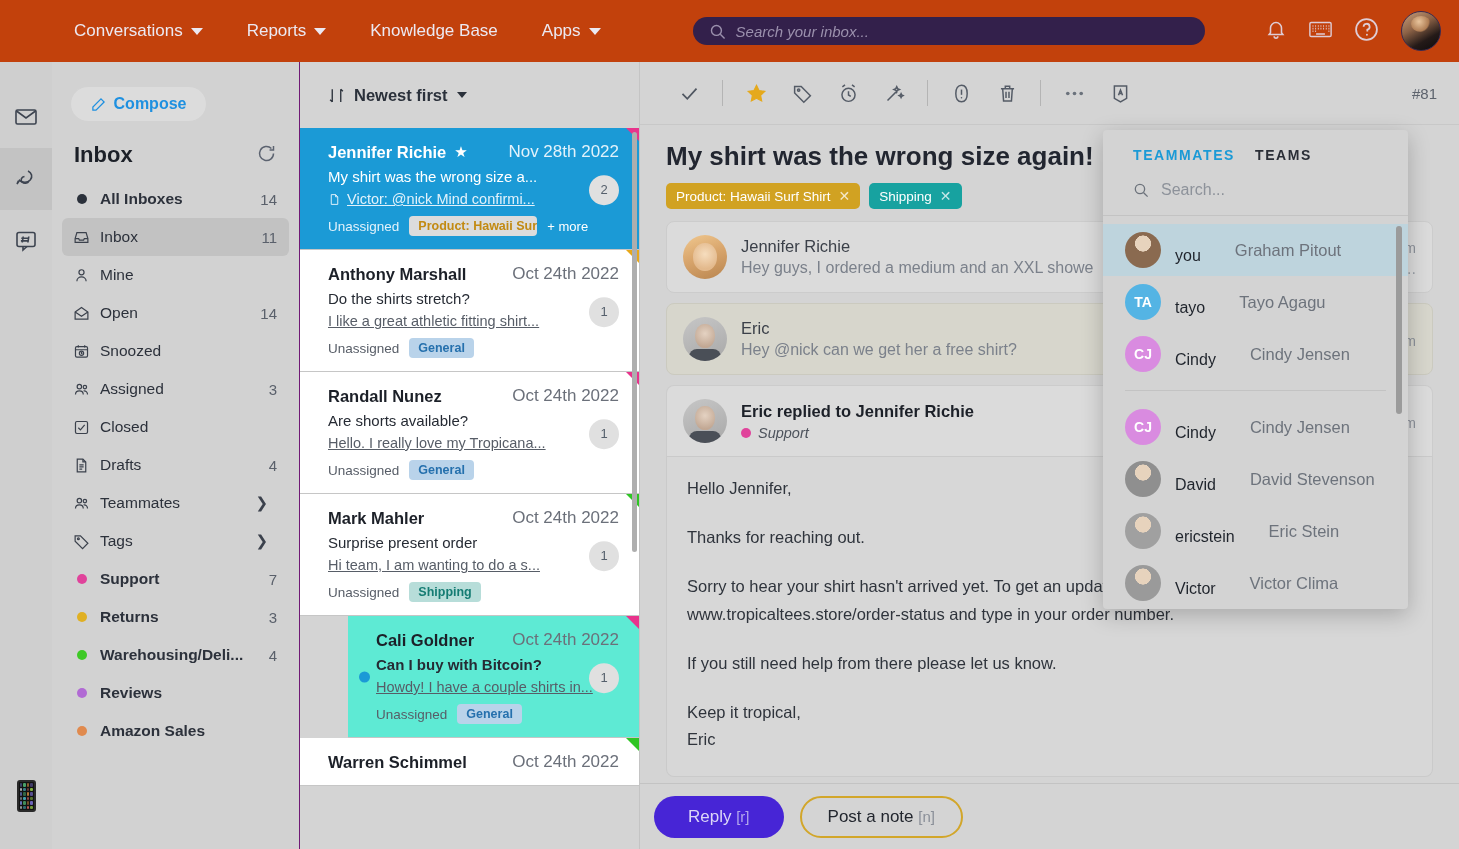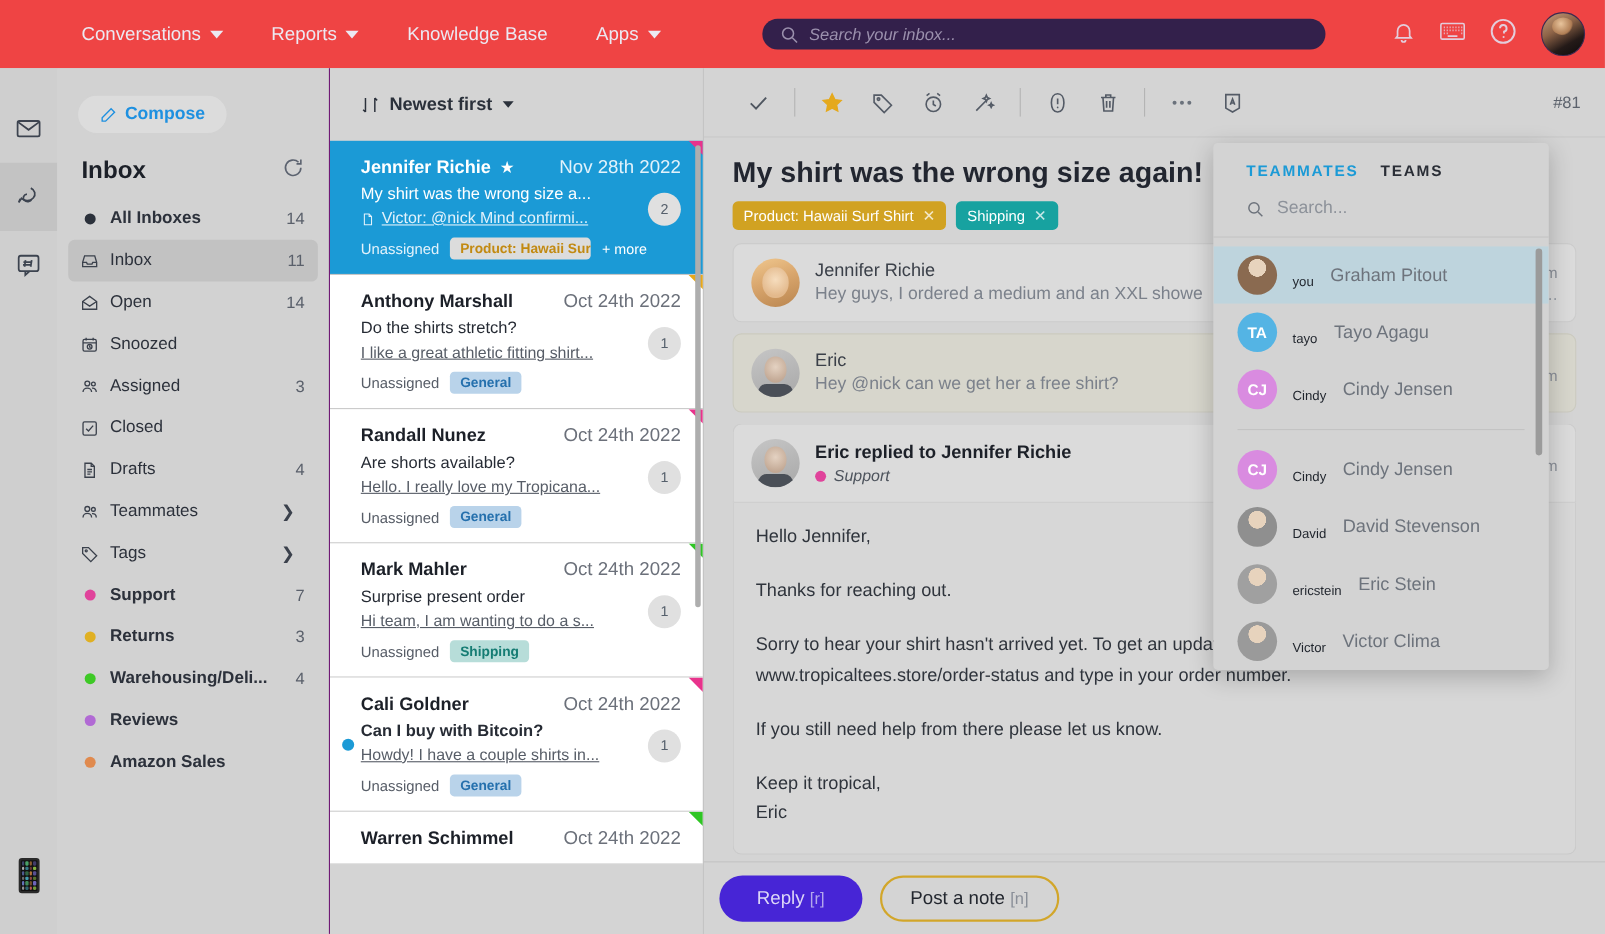--- a/index.html
+++ b/index.html
@@ -7,21 +7,21 @@
     width: 1459px; height: 849px;
     overflow: hidden;
     font-family: "Liberation Sans", sans-serif;
     background: #d4d4d4;
   }
   .app { position: relative; width: 1459px; height: 849px; }
 
   
   .topnav {
     position: absolute; top: 0; left: 0; width: 1459px; height: 62px;
-    background: #ef4444;
+    background: #c2410c;
     display: flex; align-items: center; justify-content: space-between;
   }
   .nav-items { display: flex; align-items: center; gap: 0; margin-left: 52px; }
   .nav-item {
     display: flex; align-items: center; gap: 8px;
     color: #ece9f2; font-size: 17px; padding: 0 22px; cursor: pointer;
     white-space: nowrap;
   }
   .caret { display: inline-block; width: 0; height: 0;
     border-left: 6px solid transparent; border-right: 6px solid transparent;
@@ -105,21 +105,21 @@
   }
   .sortbar {
     height: 66px; display: flex; align-items: center; gap: 9px;
     padding-left: 28px; color: #2b313b; font-size: 16.5px; font-weight: 600; cursor: pointer;
   }
   .conv {
     position: relative; padding: 14px 20px 13px 28px; cursor: pointer;
     border-bottom: 1px solid #c6c6c6; background: #ffffff; overflow: hidden;
   }
   .conv.selected { background: #1b9ad6; }
-  .conv.highlight { background: #ffffff; }
+  .conv.highlight { background: #5eead4; margin-left: 48px; }
   .corner {
     position: absolute; top: 0; right: 0; width: 0; height: 0;
     border-top: 13px solid; border-left: 13px solid transparent;
   }
   .conv-r1 { display: flex; align-items: center; gap: 8px; }
   .conv-name { font-size: 16.5px; font-weight: 700; color: #1c2028; }
   .conv-date { margin-left: auto; font-size: 17px; color: #6b707a; }
   .conv-subj { font-size: 15px; color: #262b34; margin-top: 6px; }
   .conv-subj.b { font-weight: 700; }
   .conv-prev { font-size: 14.5px; color: #575d67; margin-top: 6px; display:flex; align-items:center; gap:6px;text-decoration:underline; }
@@ -241,22 +241,22 @@
   .dd-scroll { max-height: 400px; overflow: hidden; position: relative; padding-top: 8px;}
   .dd-row {
     display: flex; align-items: center; gap: 14px; padding: 8px 22px; cursor: pointer;
   }
   .dd-row.sel { background: #bed4dd; }
   .dd-av {
     width: 36px; height: 36px; border-radius: 50%; flex: 0 0 36px;
     display:flex; align-items:center; justify-content:center;
     color:#fff; font-size: 14px; font-weight: 600; position: relative; overflow: hidden;
   }
-  .dd-name { font-size: 12px; color: #1f242c; margin-top: 12px; }
-  .dd-full { font-size: 16.5px; color: #6d737c; margin-left: 1px; }
+  .dd-name { font-size: 16px; color: #1f242c; margin-top: 12px; }
+  .dd-full { font-size: 16.5px; color: #6d737c; margin-left: 20px; }
   .dd-div { height: 1px; background: #c3c3c3; margin: 10px 22px; }
   .dd-bar { position: absolute; right: 6px; top: 10px; width: 6px; height: 188px;
             background: #9b9b9b; border-radius: 3px; }
 </style>
 </head>
 <body>
 
 <div class="app">
 
   <div class="topnav">
@@ -392,20 +392,30 @@
               <path d="M3 13.5L5.5 5h13L21 13.5V19H3v-5.5z"></path>
               <path d="M3 13.5h5l1 2.2h6l1-2.2h5"></path>
             </svg>
           </span>
           <span class="lbl">Inbox</span>
           <span class="cnt">11</span>
         </div>
         <div class="sb-row">
           <span class="ico">
             <svg width="17" height="17" viewBox="0 0 24 24" fill="none" stroke="#3b414c" stroke-width="1.7">
+              <circle cx="12" cy="7.5" r="3.6"></circle>
+              <path d="M5.5 20c0-3.6 2.9-6 6.5-6s6.5 2.4 6.5 6"></path>
+            </svg>
+          </span>
+          <span class="lbl">Mine</span>
+          <span class="cnt"></span>
+        </div>
+        <div class="sb-row">
+          <span class="ico">
+            <svg width="17" height="17" viewBox="0 0 24 24" fill="none" stroke="#3b414c" stroke-width="1.7">
               <path d="M3 10l9-6.5L21 10v10H3V10z"></path>
               <path d="M3 10l9 6 9-6"></path>
             </svg>
           </span>
           <span class="lbl">Open</span>
           <span class="cnt">14</span>
         </div>
         <div class="sb-row">
           <span class="ico">
             <svg width="17" height="17" viewBox="0 0 24 24" fill="none" stroke="#3b414c" stroke-width="1.7">

